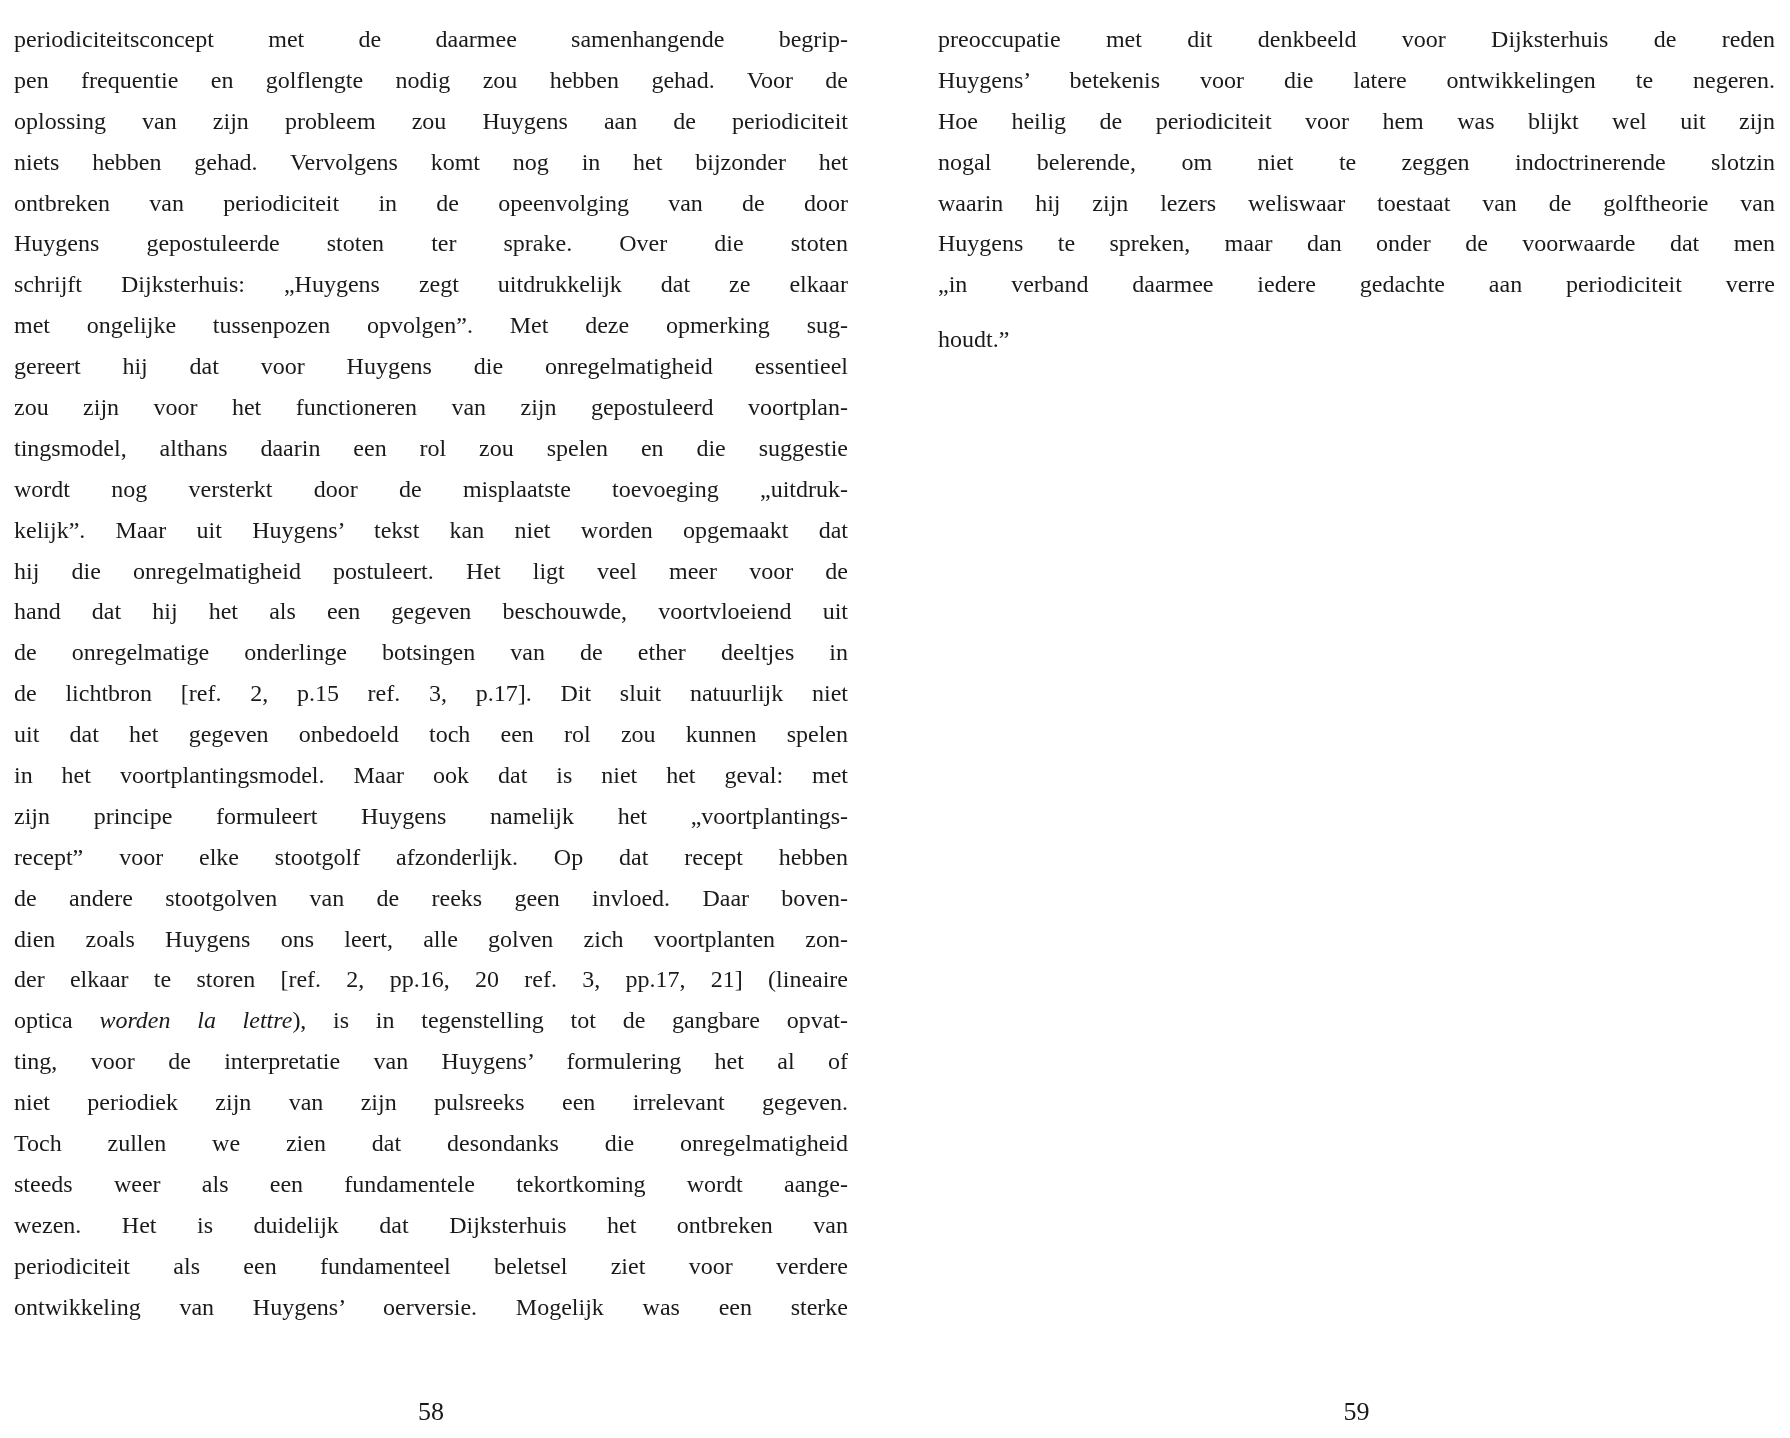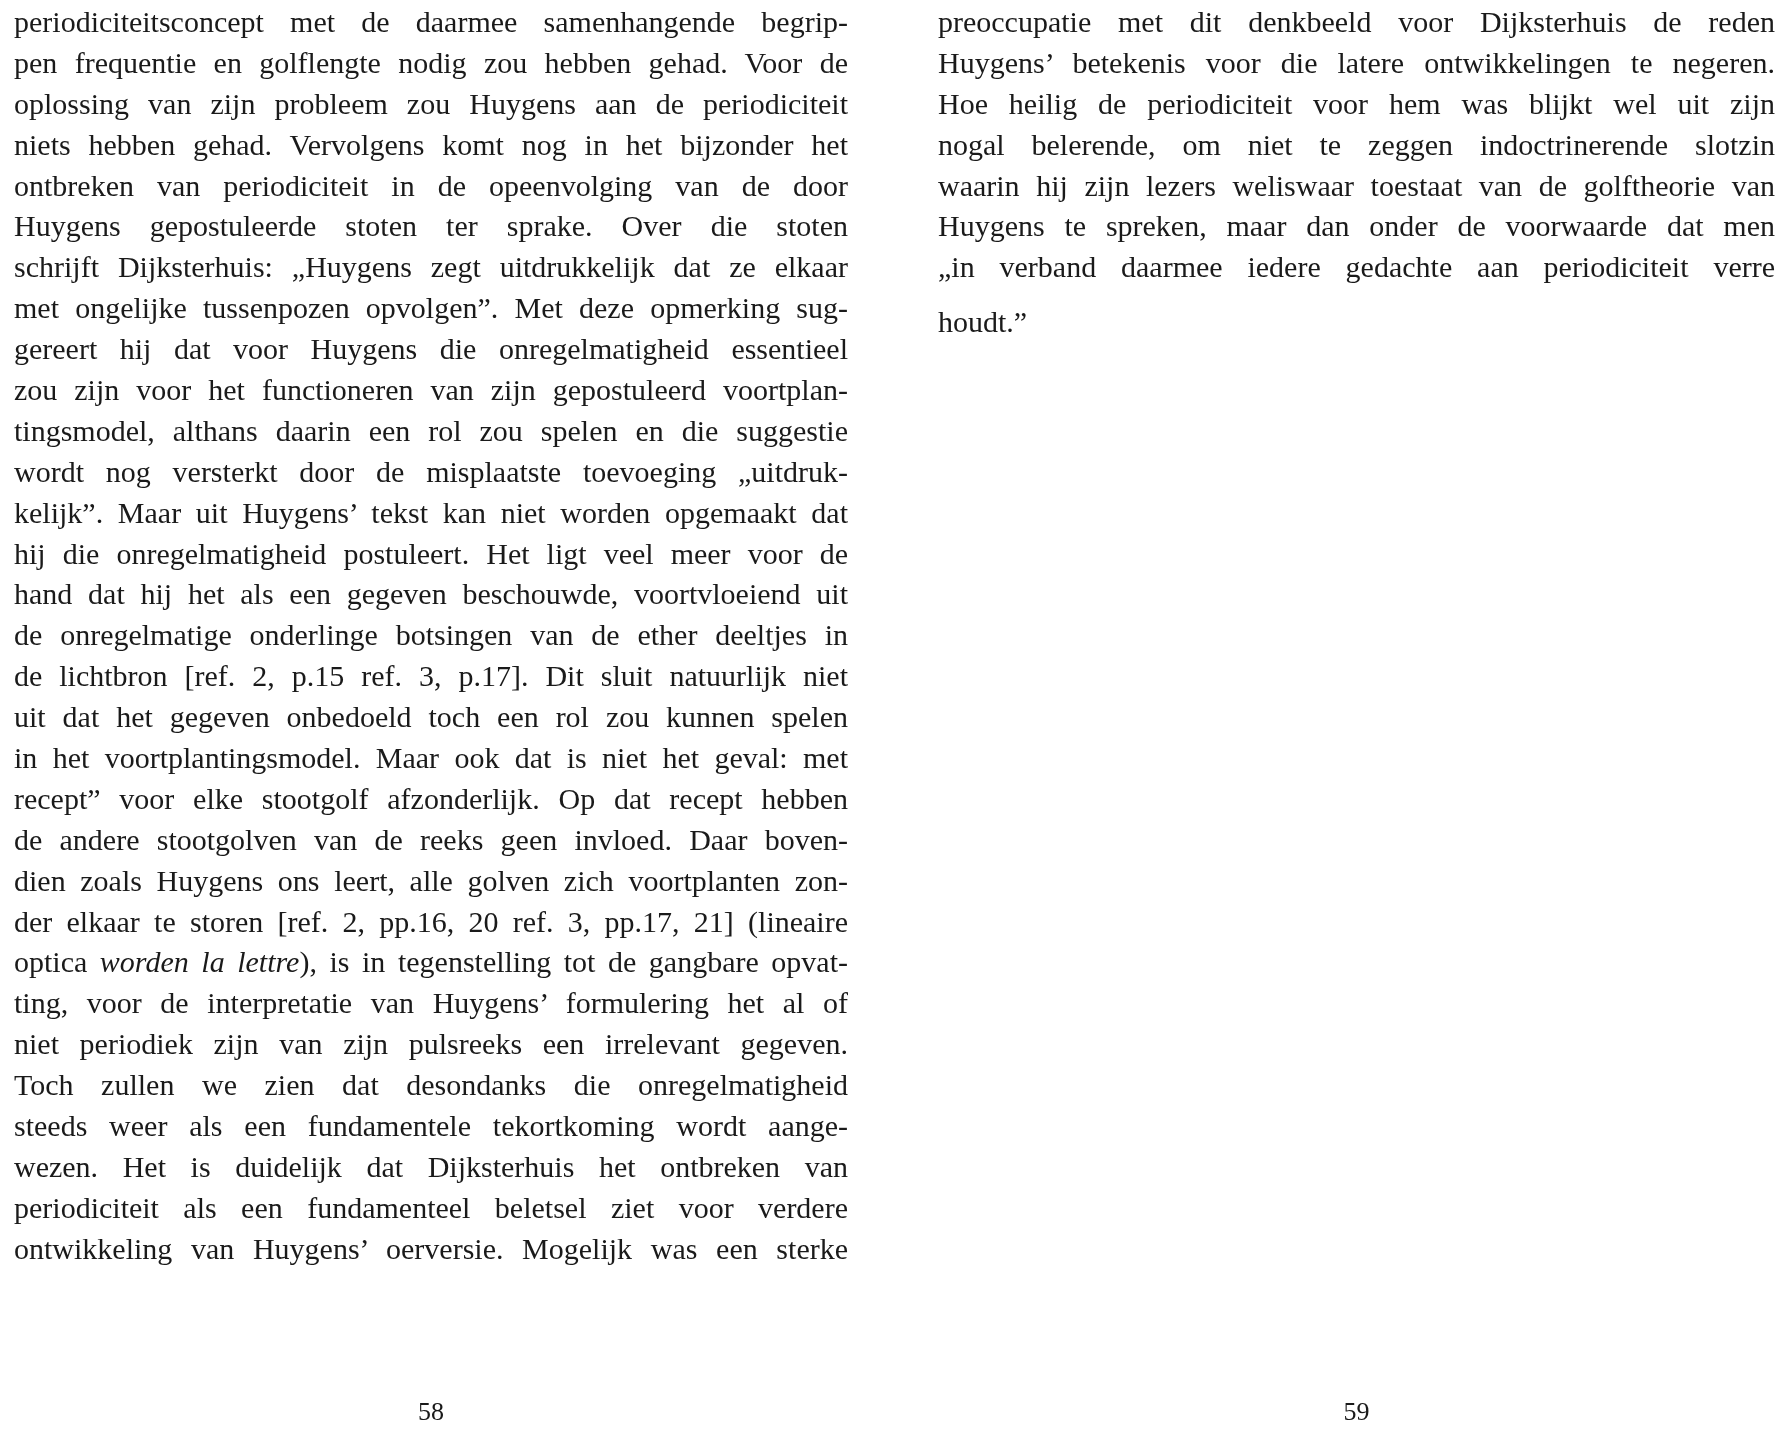--- a/index.html
+++ b/index.html
@@ -13,22 +13,22 @@
   .spread {
     position: relative;
     width: 1790px;
     height: 1438px;
     background: #ffffff;
     font-family: "Liberation Serif", serif;
     color: #1a1a1a;
   }
   .text-column {
     position: absolute;
-    top: 2px;
-    font-size: 30px;
+    top: 19px;
+    font-size: 24px;
     line-height: 40.9px;
   }
   .col-left  { left: 14px;  width: 834px; }
   .col-right { left: 938px; width: 837px; }
   .line {
     text-align: justify;
     text-align-last: justify;
     white-space: normal;
     hyphens: none;
     height: 40.9px;
@@ -69,20 +69,21 @@
       <div class="line">zou zijn voor het functioneren van zijn gepostuleerd voortplan-</div>
       <div class="line">tingsmodel, althans daarin een rol zou spelen en die suggestie</div>
       <div class="line">wordt nog versterkt door de misplaatste toevoeging „uitdruk-</div>
       <div class="line">kelijk”. Maar uit Huygens’ tekst kan niet worden opgemaakt dat</div>
       <div class="line">hij die onregelmatigheid postuleert. Het ligt veel meer voor de</div>
       <div class="line">hand dat hij het als een gegeven beschouwde, voortvloeiend uit</div>
       <div class="line">de onregelmatige onderlinge botsingen van de ether deeltjes in</div>
       <div class="line">de lichtbron [ref. 2, p.15 ref. 3, p.17]. Dit sluit natuurlijk niet</div>
       <div class="line">uit dat het gegeven onbedoeld toch een rol zou kunnen spelen</div>
       <div class="line">in het voortplantingsmodel. Maar ook dat is niet het geval: met</div>
+      <div class="line">zijn principe formuleert Huygens namelijk het „voortplantings-</div>
       <div class="line">recept” voor elke stootgolf afzonderlijk. Op dat recept hebben</div>
       <div class="line">de andere stootgolven van de reeks geen invloed. Daar boven-</div>
       <div class="line">dien zoals Huygens ons leert, alle golven zich voortplanten zon-</div>
       <div class="line">der elkaar te storen [ref. 2, pp.16, 20 ref. 3, pp.17, 21] (lineaire</div>
       <div class="line"><span>optica </span><span class="italic">worden la lettre</span><span>), is in tegenstelling tot de gangbare opvat-</span></div>
       <div class="line">ting, voor de interpretatie van Huygens’ formulering het al of</div>
       <div class="line">niet periodiek zijn van zijn pulsreeks een irrelevant gegeven.</div>
       <div class="line">Toch zullen we zien dat desondanks die onregelmatigheid</div>
       <div class="line">steeds weer als een fundamentele tekortkoming wordt aange-</div>
       <div class="line">wezen. Het is duidelijk dat Dijksterhuis het ontbreken van</div>

